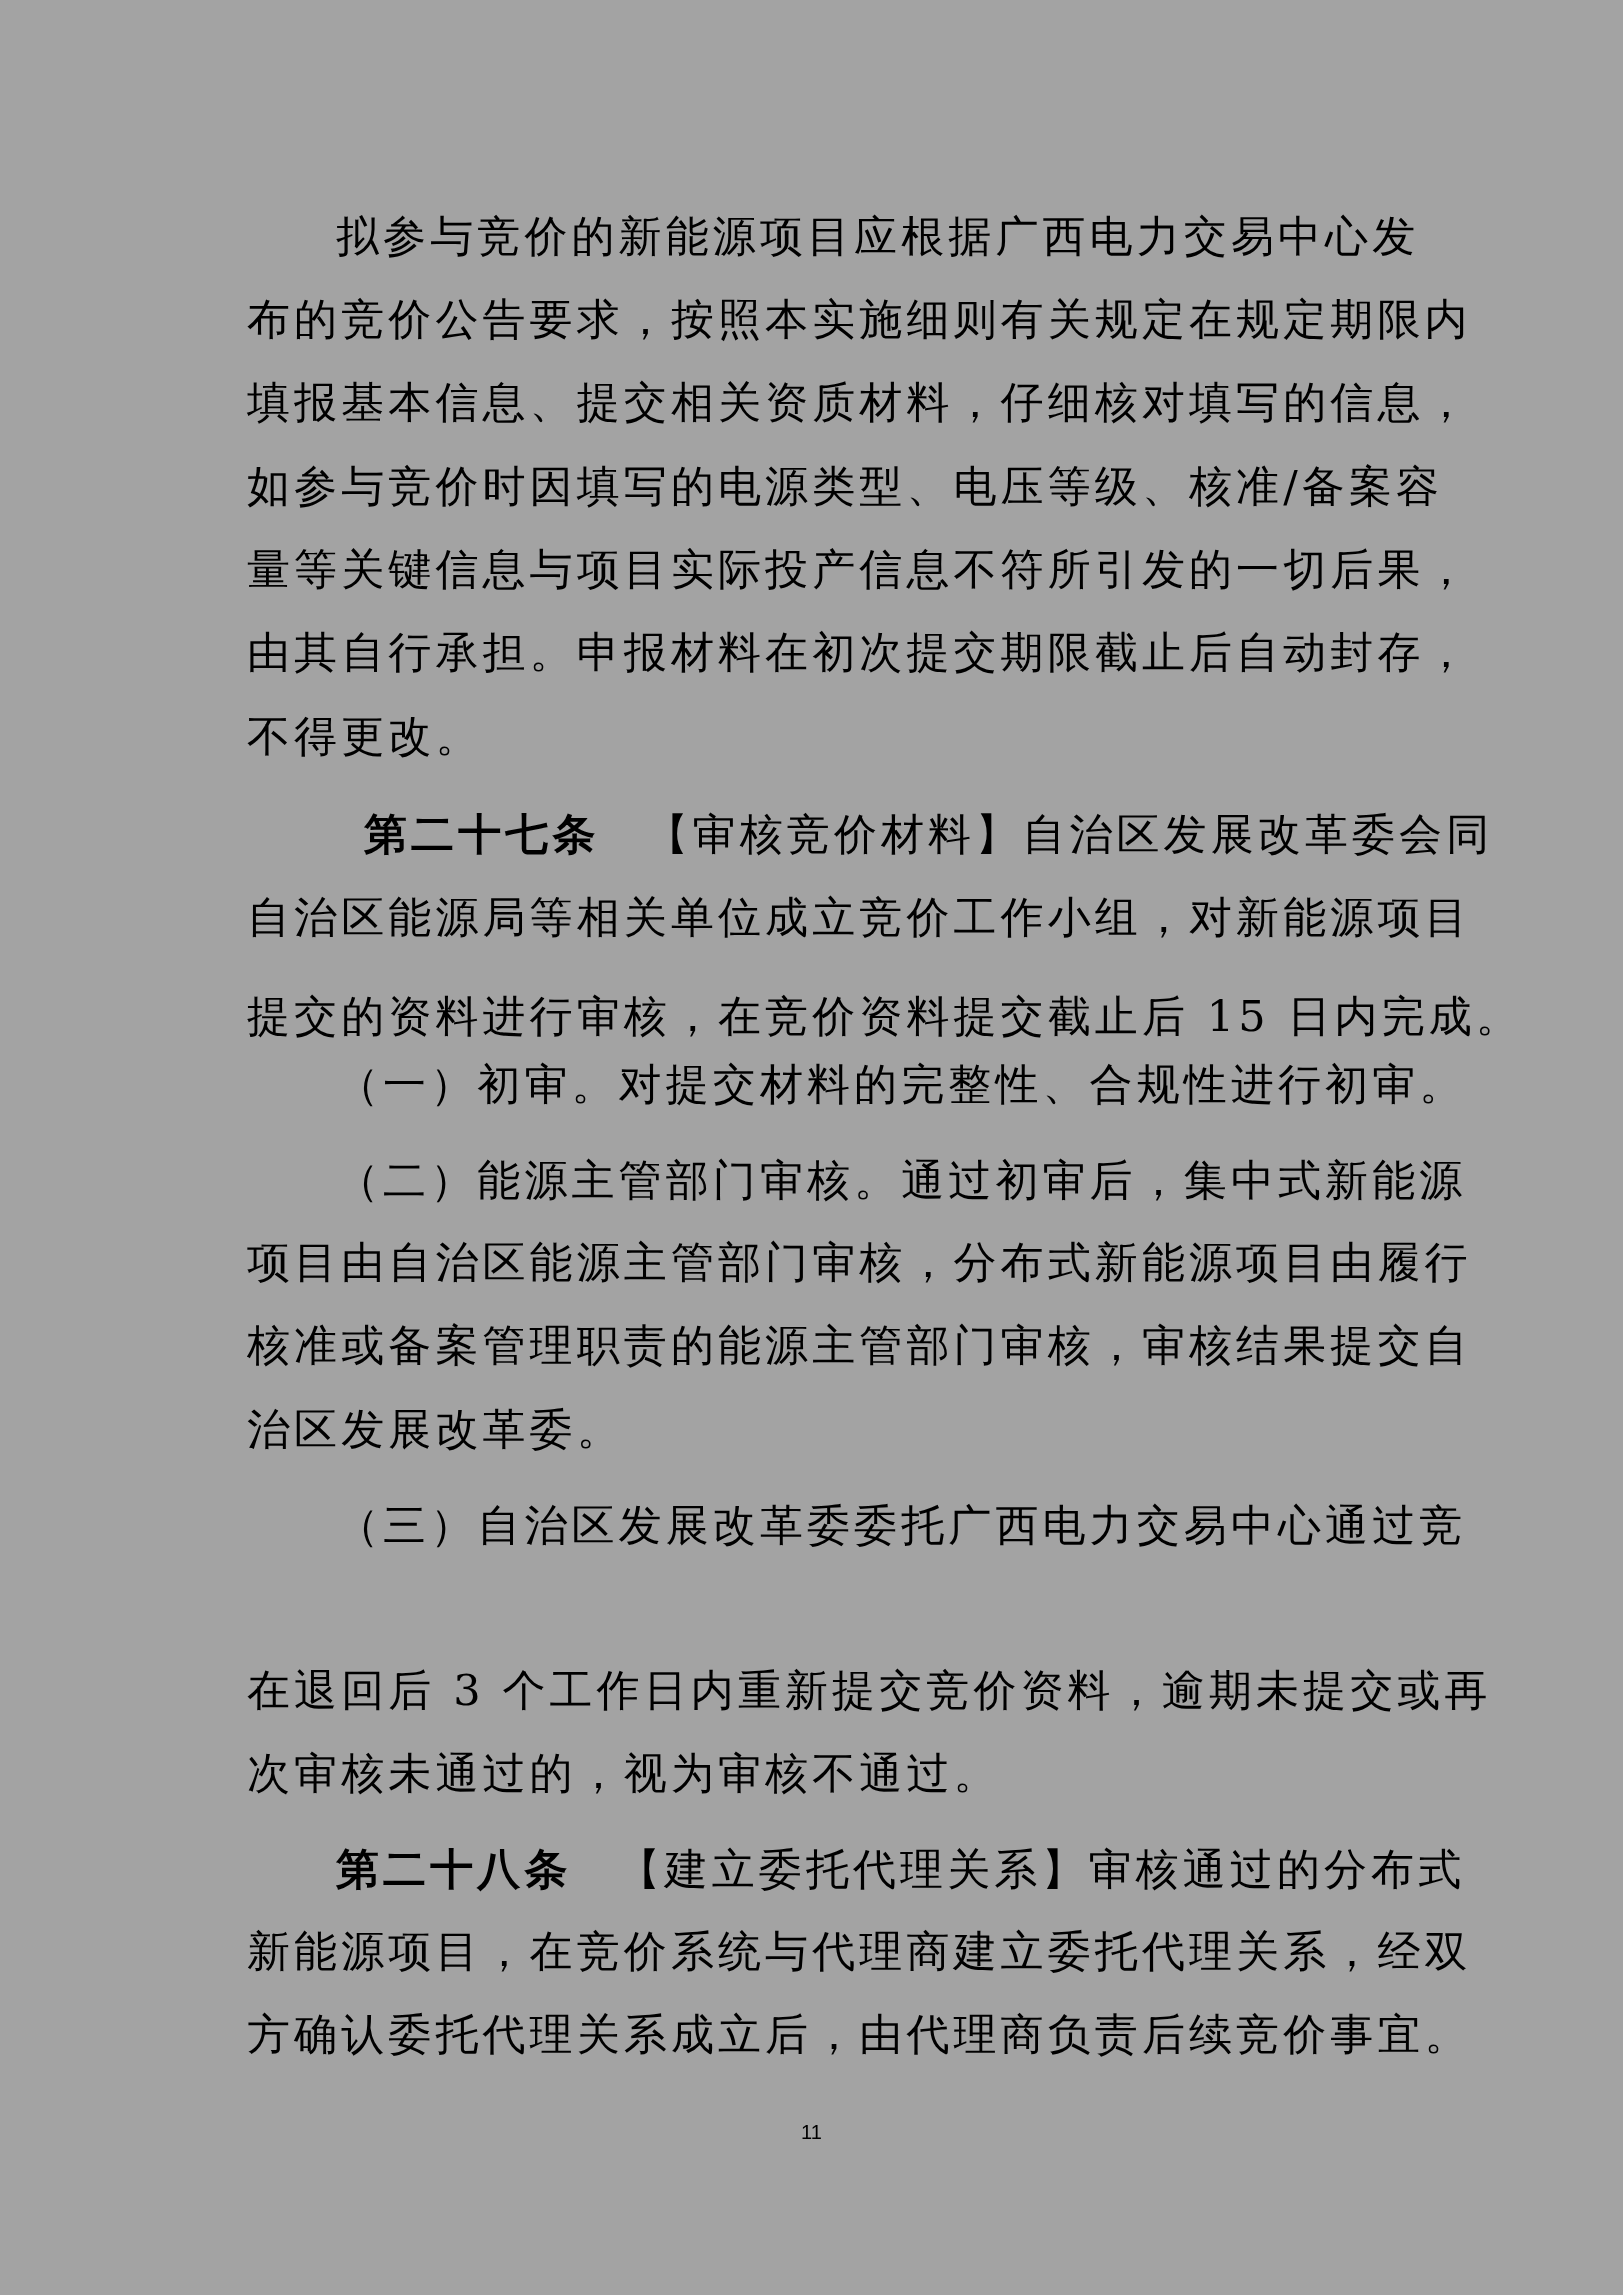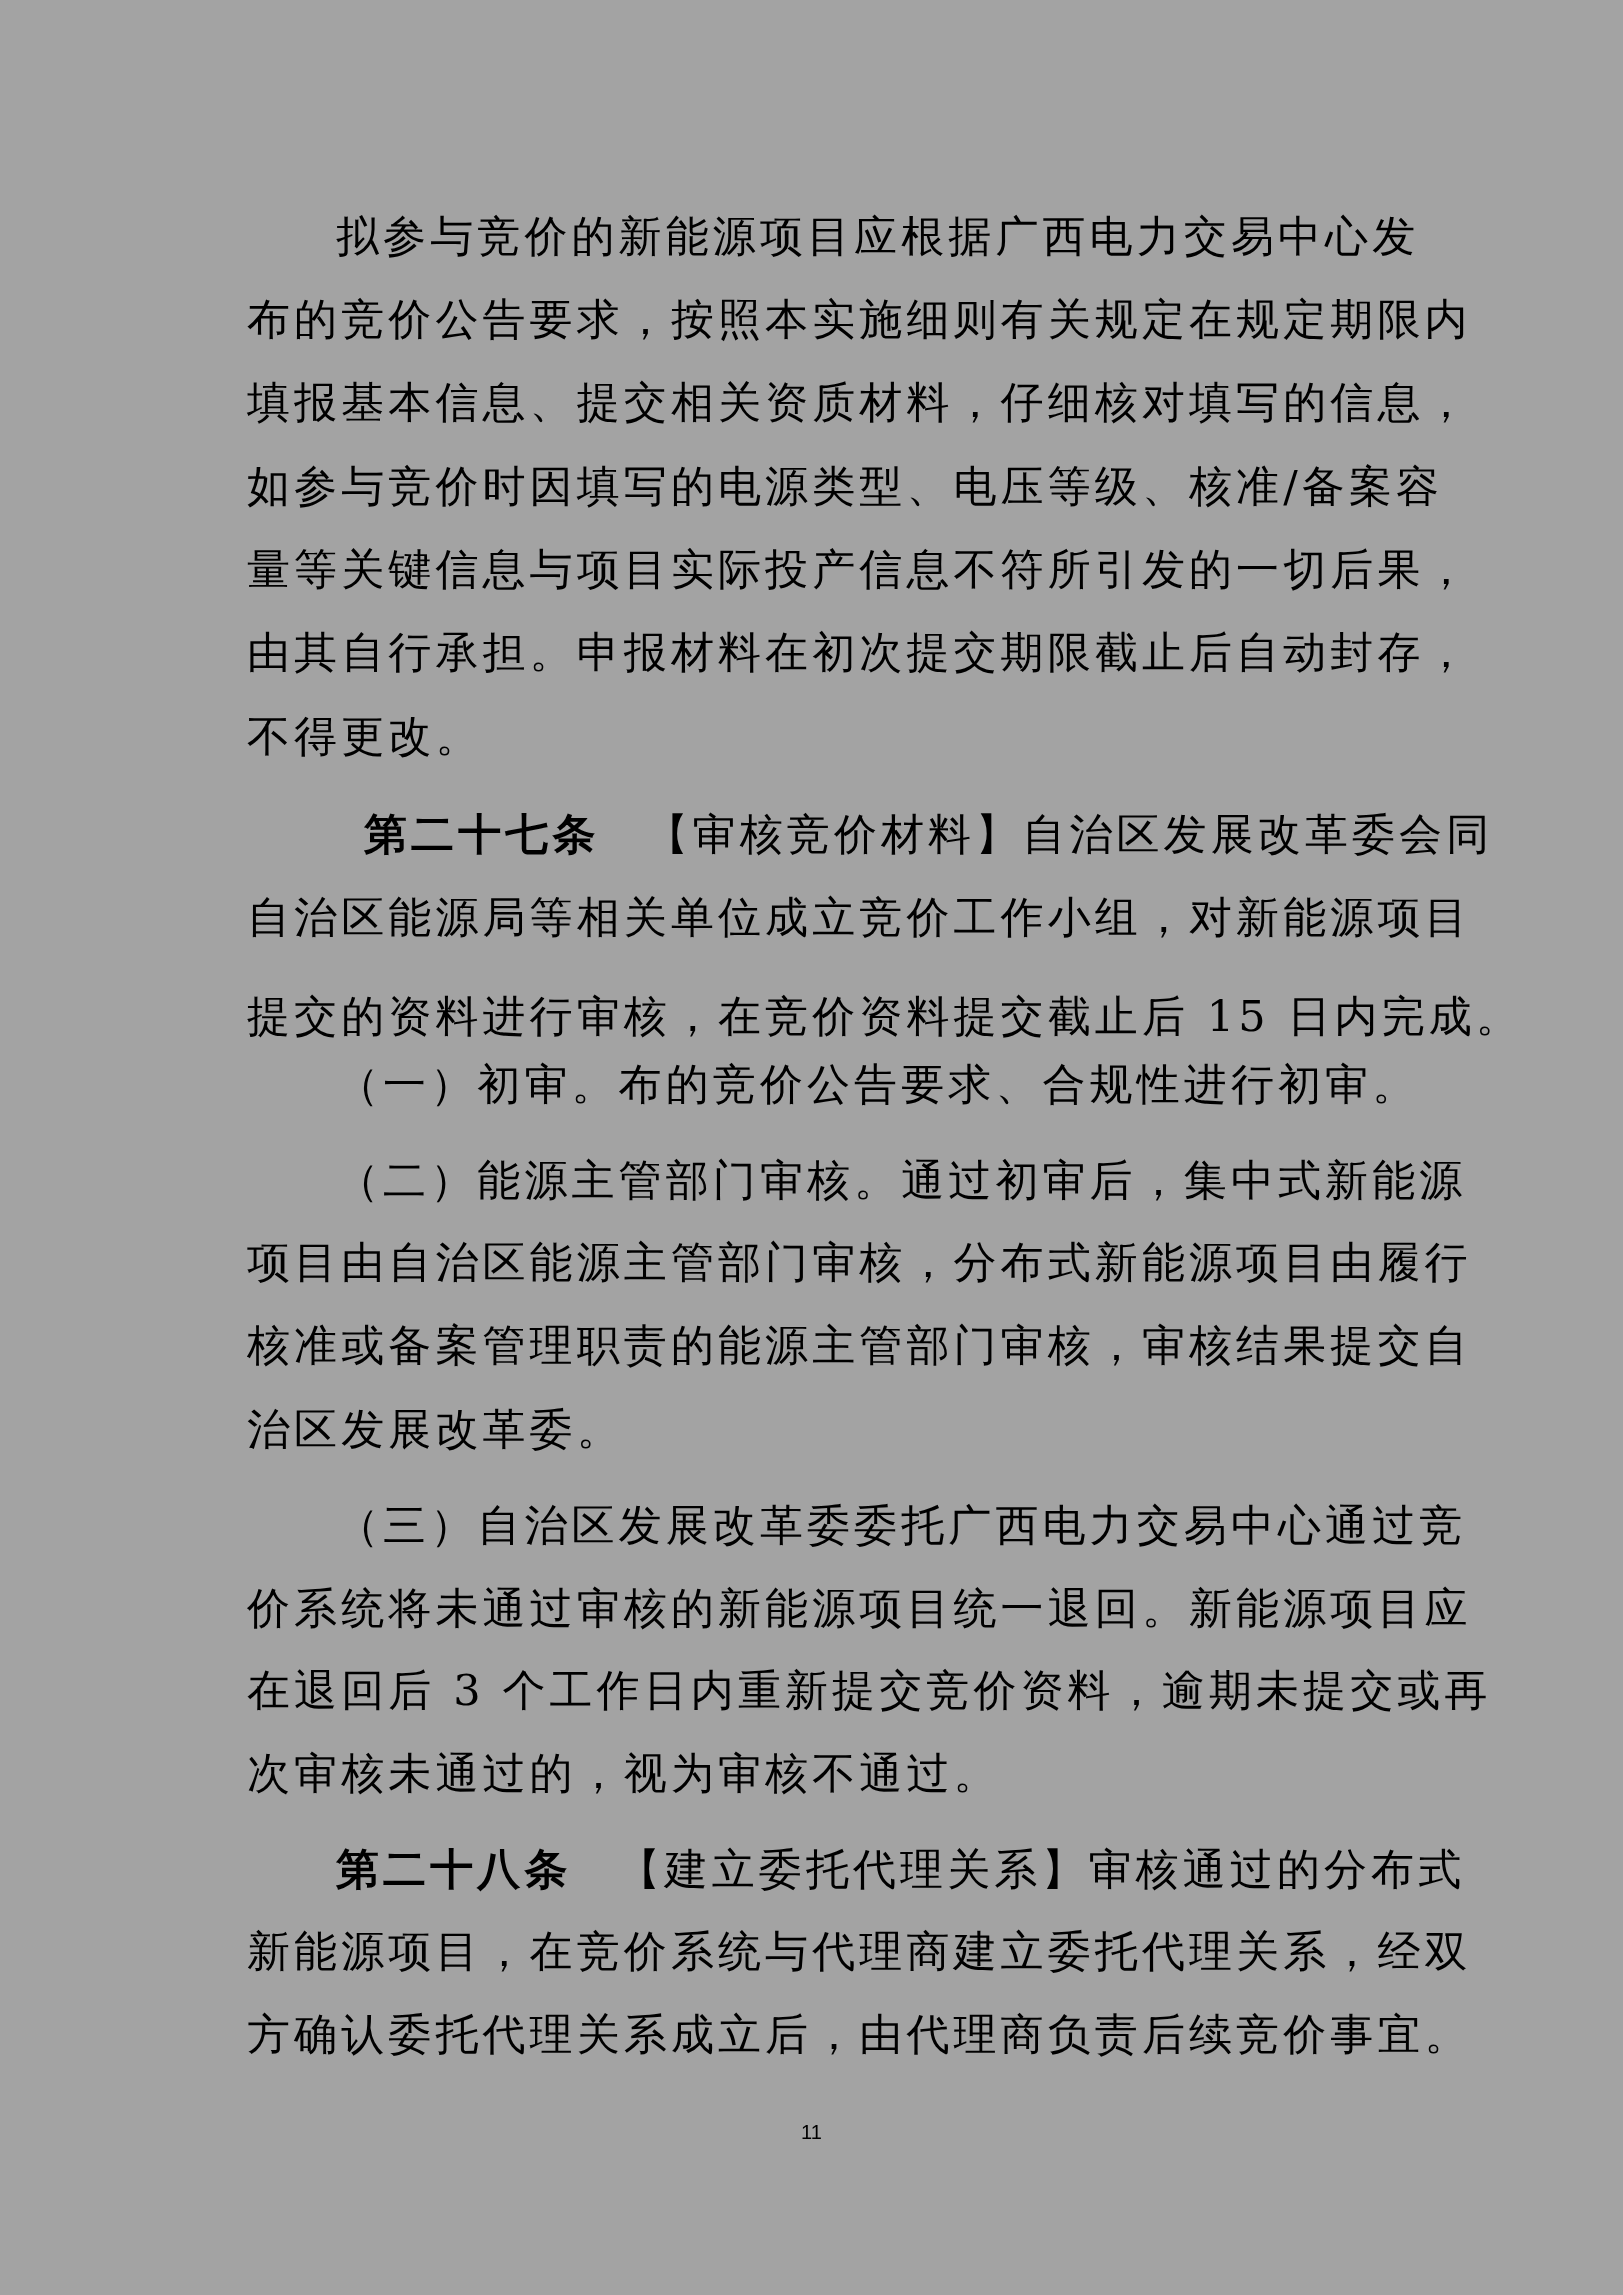--- a/index.html
+++ b/index.html
@@ -72,29 +72,28 @@
   <div class="line" style="top:544px;">量等关键信息与项目实际投产信息不符所引发的一切后果，</div>
   <div class="line last" style="top:711px;">不得更改。</div>
   <div class="line" style="top:627px;">由其自行承担。申报材料在初次提交期限截止后自动封存，</div>
 
   <div class="line indent" style="top:809px;margin-left:28px;">
     <span class="bold">第二十七条</span><span class="heading-gap"></span><span>【审核竞价材料】自治区发展改革委会同</span>
   </div>
   <div class="line" style="top:892px;">自治区能源局等相关单位成立竞价工作小组，对新能源项目</div>
   <div class="line" style="top:975px;margin-top:16px;">提交的资料进行审核，在竞价资料提交截止后 15 日内完成。</div>
 
-  <div class="line indent last" style="top:1059px;">（一）初审。布的竞价公告要求、合规性进行初审。</div>
+  <div class="line indent last" style="top:1059px;">（一）初审。对提交材料的完整性、合规性进行初审。</div>
 
   <div class="line indent" style="top:1155px;">（二）能源主管部门审核。通过初审后，集中式新能源</div>
   <div class="line" style="top:1237px;">项目由自治区能源主管部门审核，分布式新能源项目由履行</div>
   <div class="line" style="top:1320px;">核准或备案管理职责的能源主管部门审核，审核结果提交自</div>
   <div class="line last" style="top:1404px;">治区发展改革委。</div>
 
   <div class="line indent" style="top:1500px;">（三）自治区发展改革委委托广西电力交易中心通过竞</div>
-  <div class="line" style="top:1583px;">价系统将未通过审核的新能源项目统一退回。新能源项目应</div>
   <div class="line" style="top:1665px;">在退回后 3 个工作日内重新提交竞价资料，逾期未提交或再</div>
   <div class="line last" style="top:1748px;">次审核未通过的，视为审核不通过。</div>
 
   <div class="line indent" style="top:1844px;">
     <span class="bold">第二十八条</span><span class="heading-gap"></span><span>【建立委托代理关系】审核通过的分布式</span>
   </div>
   <div class="line" style="top:2009px;">方确认委托代理关系成立后，由代理商负责后续竞价事宜。</div>
   <div class="line" style="top:1926px;">新能源项目，在竞价系统与代理商建立委托代理关系，经双</div>
 
   <div class="page-number">11</div>

